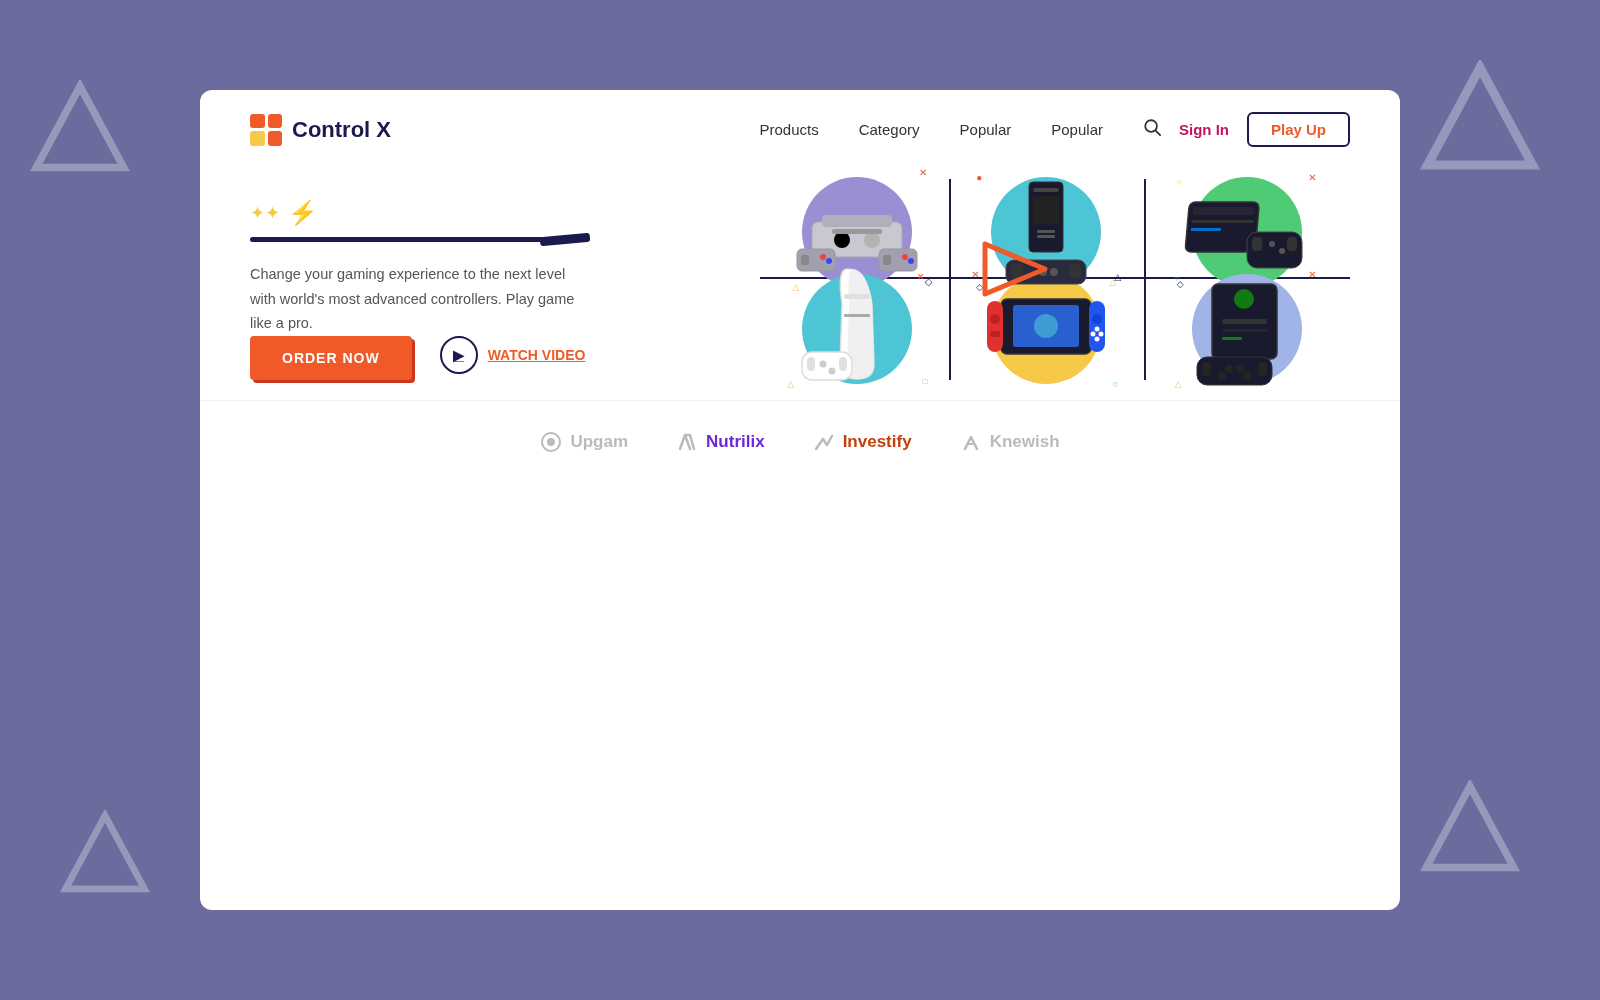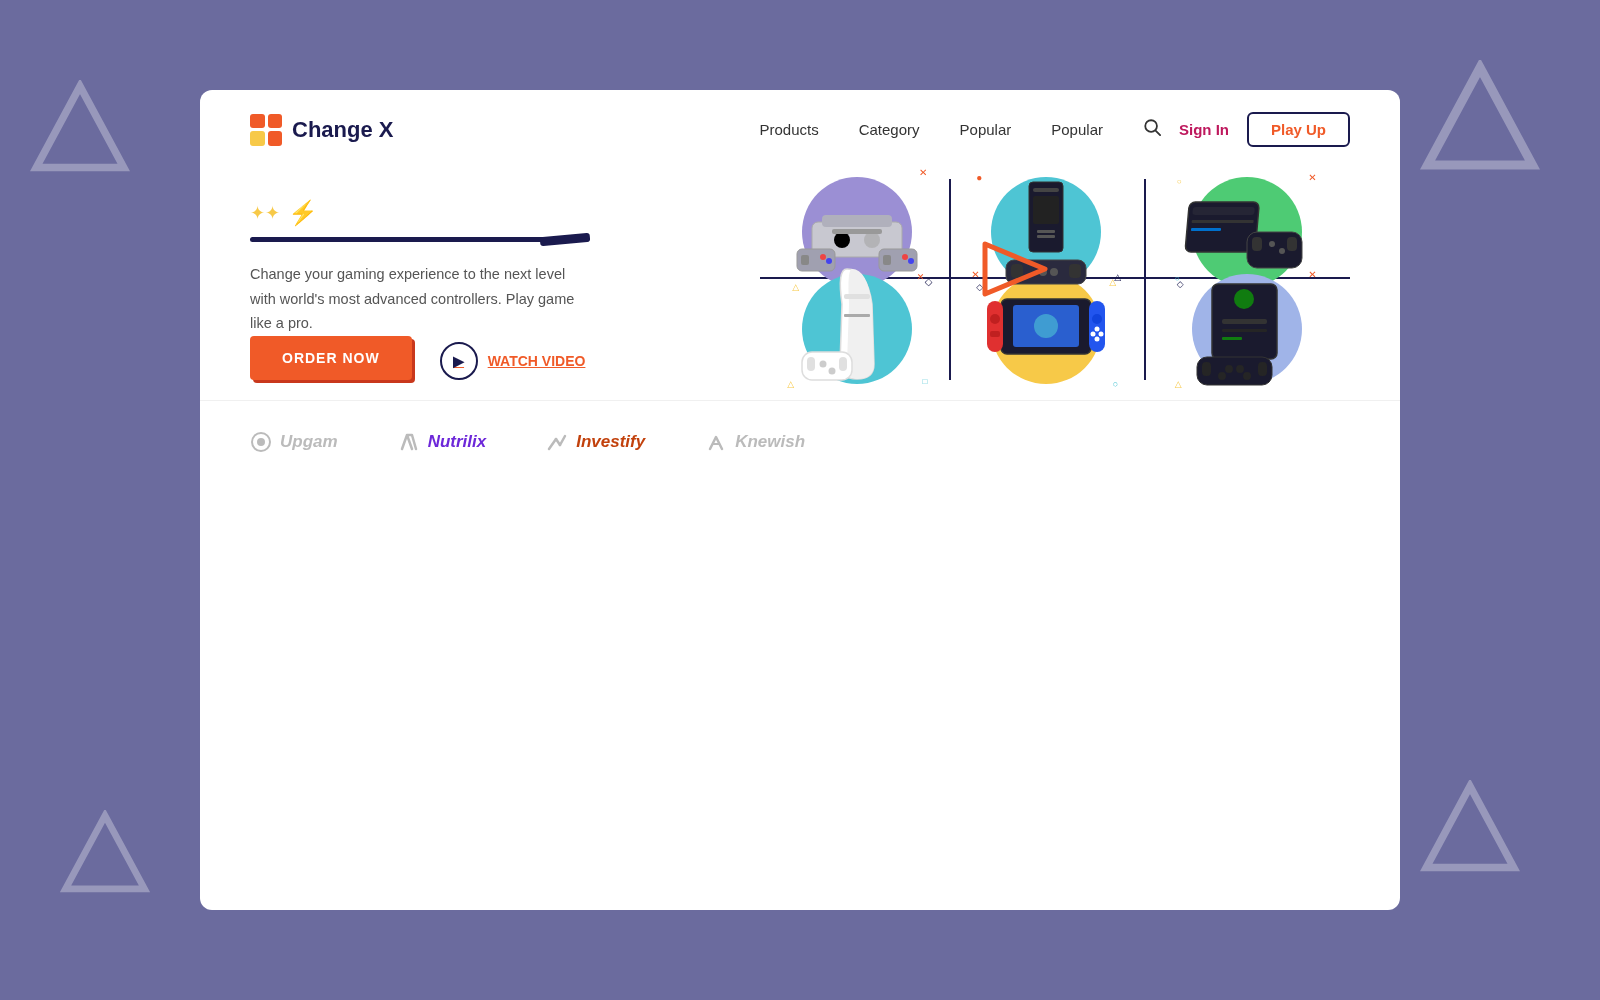--- a/index.html
+++ b/index.html
@@ -153,21 +153,21 @@
       transform: rotate(-5deg);
     }
     .hero-desc {
       font-size: 14.5px;
       color: #555;
       line-height: 1.7;
       max-width: 340px;
     }
     .hero-actions {
       display: flex;
-      align-items: flex-end;
+      align-items: flex-start;
       gap: 28px;
     }
     .order-btn {
       background: #f05a28;
       color: white;
       border: none;
       border-radius: 4px;
       padding: 14px 32px;
       font-size: 14px;
       font-weight: 800;
@@ -233,26 +233,25 @@
     .grid-cell {
       position: absolute;
       display: flex;
       align-items: center;
       justify-content: center;
     }
     
     .partners {
       display: flex;
       align-items: center;
-      justify-content: flex-start;
-      gap: 60px;
+      justify-content: center;
+      gap: 48px;
       padding: 30px 50px 20px;
       border-top: 1px solid #f0f0f0;
       margin-top: 20px;
-      font-style: italic;
     }
     .partner-logo {
       display: flex;
       align-items: center;
       gap: 8px;
       color: #aaa;
       font-size: 18px;
       font-weight: 700;
     }
     
@@ -319,21 +318,21 @@
 <div class="main-card">
 
   <nav class="navbar">
     <div class="logo">
       <div class="logo-icon">
         <span></span>
           <span></span>
           <span></span>
           <span></span>
       </div>
-      <span class="logo-text">Change X</span>
+      <span class="logo-text">Control X</span>
     </div>
     <ul class="nav-links">
       <li><a href="#">Products</a></li>
       <li><a href="#">Category</a></li>
       <li><a href="#">Popular</a></li>
       <li><a href="#">Popular</a></li>
     </ul>
     <div class="nav-right">
       <button class="search-icon-btn">
         <svg width="18" height="18" viewBox="0 0 20 20" fill="none">

